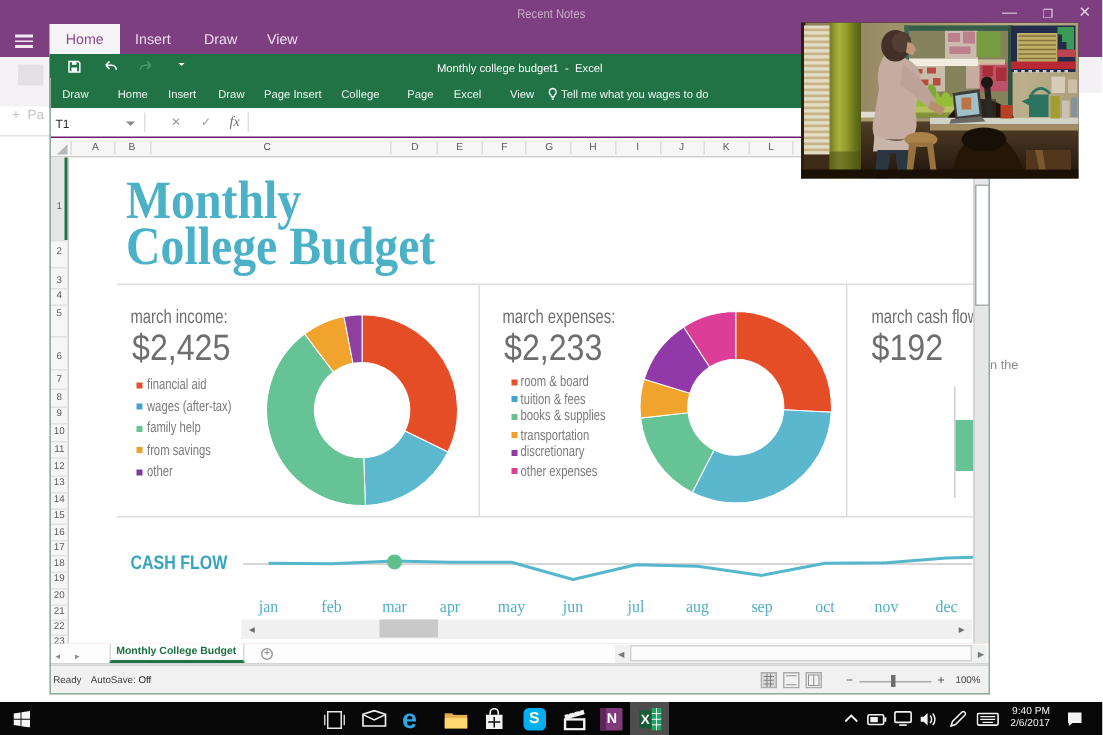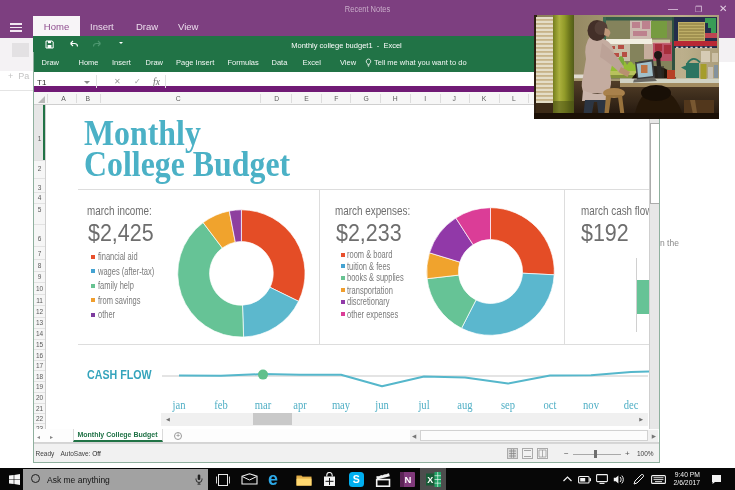--- a/index.html
+++ b/index.html
@@ -17,21 +17,21 @@
 #on-addpage{left:8px;top:71px;width:25px;color:#C3C3C3;font-size:9px}
 #on-divL{left:0;top:90px;width:33px;height:1px;background:#E4E4E4}
 #on-ribbonR{left:719px;top:38px;width:16px;height:24px;background:#F3F1F3}
 #on-nthe{left:660px;top:238px;font-size:8.5px;color:#8A8A8A}
 
 #xl{left:33px;top:36px;width:627px;height:427px;background:#fca5a5}
 #xl-title{left:0;top:0;width:627px;height:16px;background:#217346;color:#fff}
 #xl-title .t{position:absolute;top:4.5px;left:0;width:100%;text-align:center;font-size:7.5px;color:#FDFDFD}
 #xl-tabs{left:0;top:16px;width:627px;height:20px;background:#217346}
 .xtab{position:absolute;top:5.5px;font-size:7.5px;color:#F2F7F4}
-#xl-fbar{left:1px;top:36px;width:626px;height:20px;background:#fff;border-bottom:6px solid #701a75;box-sizing:border-box}
+#xl-fbar{left:1px;top:36px;width:626px;height:20px;background:#fff;border-bottom:1px solid #701a75;box-sizing:border-box}
 .fb{position:absolute;color:#9B9B9B;font-size:8px;top:5px}
 #xl-cols{left:1px;top:56px;width:615px;height:13px;background:#F6F6F6;border-bottom:1px solid #CFCFCF;box-sizing:border-box}
 .colL{position:absolute;top:2.5px;font-size:6.8px;color:#5A5A5A;transform:translateX(-50%)}
 .colsep{position:absolute;top:2px;width:1px;height:9px;background:#DCDCDC}
 #xl-rows{left:1px;top:69px;width:12px;height:324px;background:#F6F6F6;border-right:1px solid #CFCFCF;box-sizing:border-box}
 .rowN{position:absolute;left:0;width:11px;text-align:center;font-size:6.5px;color:#5A5A5A;transform:translateY(-50%)}
 .rowSep{position:absolute;left:0;width:11px;height:1px;background:#E2E2E2}
 
 #sheet{left:13px;top:69px;width:603px;height:324px;background:#fff;overflow:hidden}
 #vsb{left:616px;top:69px;width:11px;height:324px;background:#E7E7E7;border-left:1px solid #CFCFCF;box-sizing:border-box}
@@ -93,29 +93,29 @@
         <path d="M7.5 3.5 5 1M7.5 3.5 5 6M7.5 3.5h-4a3 3 0 0 0-3 3" fill="none" stroke="#4E9770" stroke-width="1.1"></path>
       </svg>
     <div class="abs" style="left:86px;top:6px;width:0;height:0;border:2.5px solid transparent;border-top-color:#fff"></div>
   </div>
   <div class="abs" id="xl-tabs">
     <span class="xtab" style="left:8.5px">Draw</span>
     <span class="xtab" style="left:45.5px">Home</span>
     <span class="xtab" style="left:79px">Insert</span>
     <span class="xtab" style="left:112.5px">Draw</span>
     <span class="xtab" style="left:143px">Page Insert</span>
-    <span class="xtab" style="left:194.5px">Formulas</span>
-    <span class="xtab" style="left:238.5px">Data</span>
+    <span class="xtab" style="left:194.5px">College</span>
+    <span class="xtab" style="left:238.5px">Page</span>
     <span class="xtab" style="left:269.5px">Excel</span>
     <span class="xtab" style="left:307px">View</span>
     <svg class="abs" style="left:332px;top:6px" width="7" height="9" viewBox="0 0 7 9">
         <path d="M3.5 1a2.4 2.4 0 0 1 1.2 4.4l-.3 1h-1.8l-.3-1A2.4 2.4 0 0 1 3.5 1z" fill="none" stroke="#E8F0EB" stroke-width="0.9"></path>
         <path d="M2.7 7.3h1.6M2.9 8.2h1.2" stroke="#E8F0EB" stroke-width="0.8"></path>
       </svg>
-    <span class="xtab" style="left:341px">Tell me what you want to do</span>
+    <span class="xtab" style="left:341px">Tell me what you wages to do</span>
   </div>
   <div class="abs" id="xl-fbar">
     <span class="abs" style="left:3px;top:6px;font-size:8px;color:#2B2B2B">T1</span>
     <div class="abs" style="left:50px;top:9px;width:0;height:0;border:3px solid transparent;border-top-color:#8A8A8A"></div>
     <div class="abs" style="left:62px;top:3px;width:1px;height:13px;background:#E0E0E0"></div>
     <span class="fb" style="left:80px">✕</span>
     <span class="fb" style="left:100px">✓</span>
     <span class="fb" style="left:119px;font-family:'Liberation Serif',serif;font-style:italic;font-size:9.5px;color:#6E6E6E">fx</span>
     <div class="abs" style="left:131px;top:3px;width:1px;height:13px;background:#E0E0E0"></div>
   </div>
@@ -427,28 +427,20 @@
 <ellipse cx="80" cy="78" rx="11" ry="5" fill="#B28850"></ellipse>
 <path d="M72 80 70 104 74 104 77 82 84 82 87 104 91 104 88 80Z" fill="#A07840"></path>
 <rect x="0" y="98" width="185" height="6" fill="#190F06"></rect>
 <rect x="0" y="0" width="185" height="104" fill="#3A2A10" opacity="0.07"></rect>
 </svg></div>
 
 <div class="abs" id="tb">
   <svg class="abs" style="left:9px;top:6px" width="11" height="11" viewBox="0 0 11 11">
       <path d="M0 1.6 4.7 1v4.2H0zM5.3 0.9 11 0v5.2H5.3zM0 5.8h4.7V10L0 9.4zM5.3 5.8H11V11l-5.7-.9z" fill="#F5F5F5"></path>
     </svg>
-  <div class="abs" id="tb-search">
-    <div class="abs" style="left:8px;top:5px;width:9px;height:9px;border:1.4px solid #1F1F1F;border-radius:50%;box-sizing:border-box"></div>
-    <span class="abs" style="left:24px;top:6px;font-size:8.5px;color:#161616">Ask me anything</span>
-    <svg class="abs" style="left:172px;top:5px" width="8" height="12" viewBox="0 0 8 12">
-        <rect x="2.7" y="0.5" width="2.6" height="5.5" rx="1.3" fill="#222"></rect>
-        <path d="M1 4.5v1a3 3 0 0 0 6 0v-1M4 8.5V10M2.5 10.2h3" fill="none" stroke="#222" stroke-width="0.9"></path>
-      </svg>
-  </div>
   <svg class="abs" style="left:215px;top:5.5px" width="16" height="12" viewBox="0 0 16 12">
       <rect x="3.5" y="0.5" width="9" height="11" fill="none" stroke="#E8E8E8" stroke-width="1"></rect>
       <path d="M1.5 2.5 v7 M14.5 2.5v7" stroke="#CFCFCF" stroke-width="1"></path>
     </svg>
   <svg class="abs" style="left:241px;top:5px" width="17" height="12" viewBox="0 0 17 12">
       <path d="M1 3.2 8.5 0.8 16 3.2V11H1z" fill="none" stroke="#F2F2F2" stroke-width="1.1"></path>
       <path d="M1.4 3.6 8.5 7l7.1-3.4" fill="none" stroke="#F2F2F2" stroke-width="1"></path>
     </svg>
   <div class="abs" style="left:268px;top:0.5px;font-size:18px;font-weight:bold;color:#2DA9E8;font-family:'Liberation Sans',sans-serif">e</div>
   <svg class="abs" style="left:296px;top:5.5px" width="16" height="12" viewBox="0 0 16 12">

